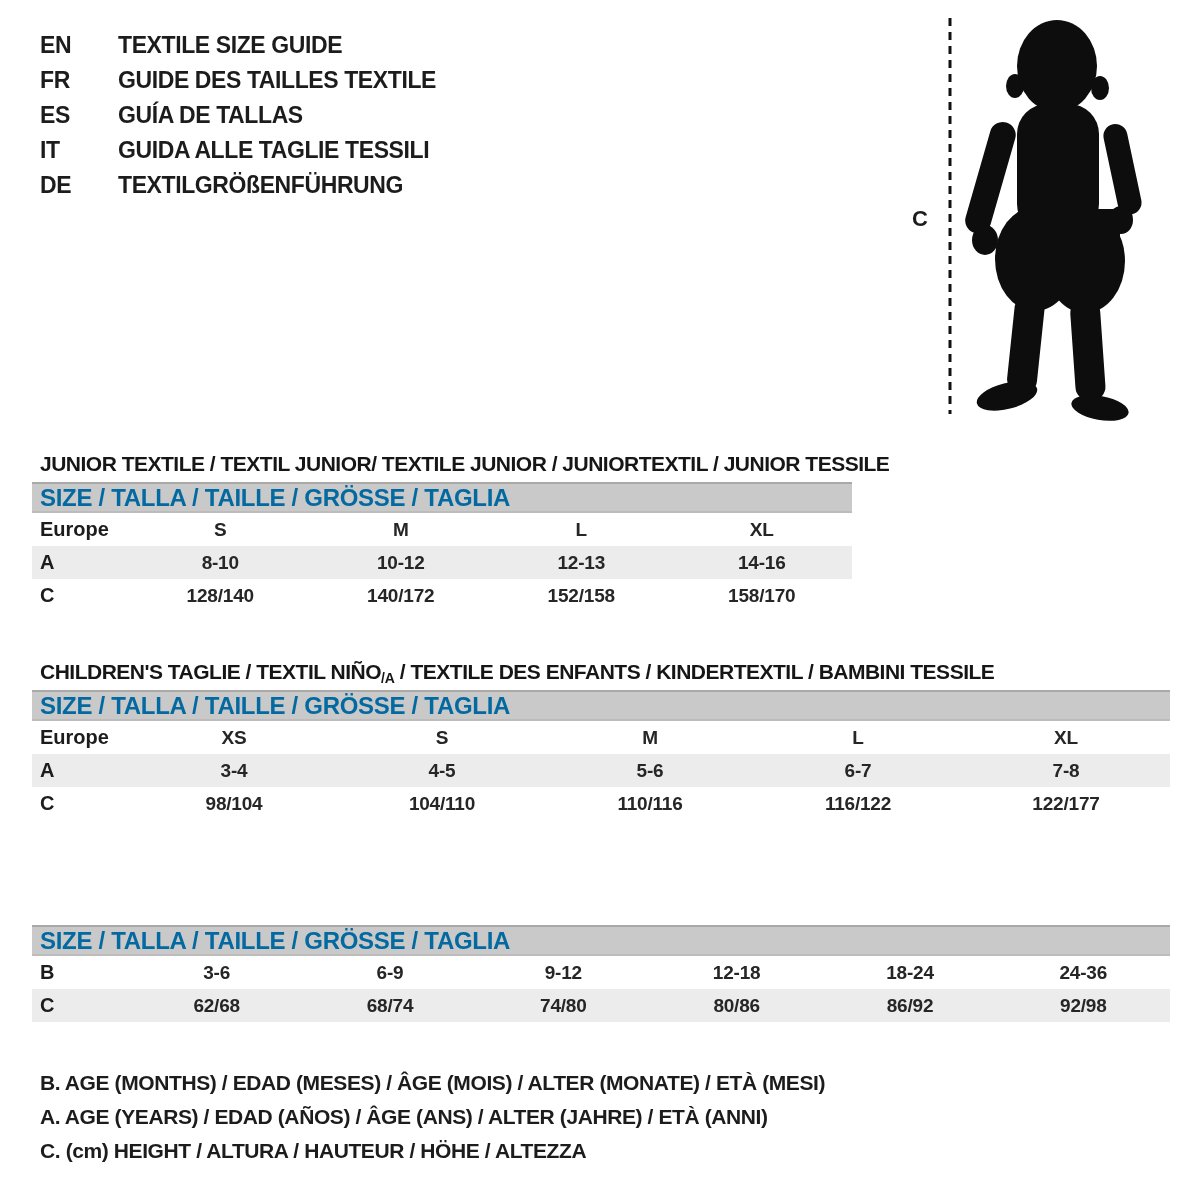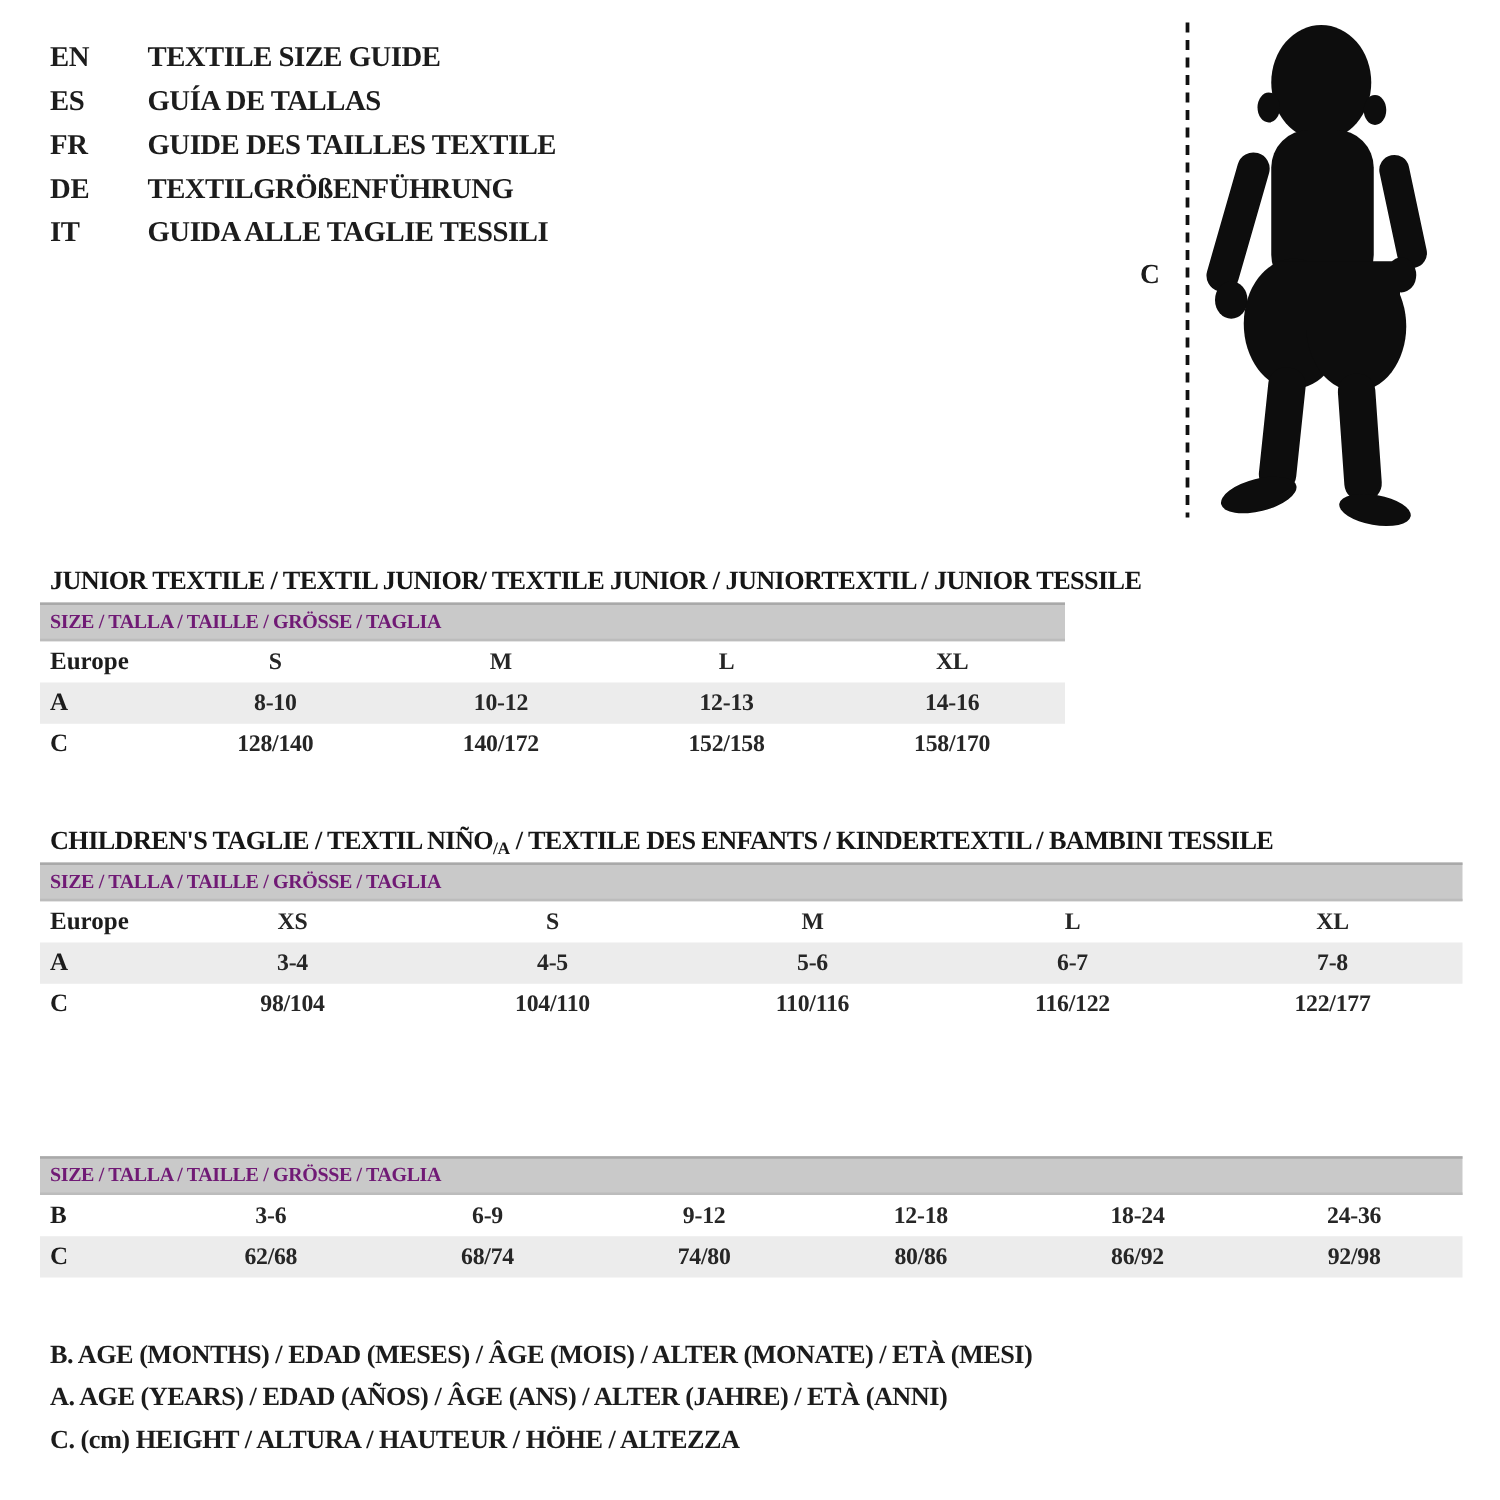--- a/index.html
+++ b/index.html
@@ -1,21 +1,21 @@
 <!DOCTYPE html>
 <html><head>
 <meta charset="utf-8">
 <style>
   html, body { margin: 0; padding: 0; background: #ffffff; }
   .page {
     position: relative;
     width: 1184px;
     height: 1200px;
     background: #ffffff;
-    font-family: Liberation Serif, serif;
+    font-family: Liberation Sans, sans-serif;
     color: #1c1c1c;
     overflow: hidden;
   }
 
   
   .lang-block { position: absolute; left: 40px; top: 28px; }
   .lang-row { display: flex; height: 35px; align-items: center; }
   .lang-code { width: 78px; font-weight: bold; font-size: 23px; letter-spacing: -0.3px; }
   .lang-label { font-weight: bold; font-size: 23px; letter-spacing: -0.4px; white-space: nowrap; }
 
@@ -36,21 +36,21 @@
 
   
   .size-table { position: absolute; }
   .tbl-junior { left: 32px; top: 482px; width: 820px; }
   .tbl-children { left: 32px; top: 690px; width: 1138px; }
   .tbl-babies { left: 32px; top: 925px; width: 1138px; }
   .thead {
     height: 31px; background: #c9c9c9;
     border-top: 2px solid #a9a9a9; border-bottom: 2px solid #bcbcbc;
     display: flex; align-items: center; padding-left: 8px; box-sizing: border-box;
-    font-weight: bold; font-size: 16px; color: #701a75; letter-spacing: -0.3px;
+    font-weight: bold; font-size: 24px; color: #0369a1; letter-spacing: -0.3px;
   }
   .trow { display: flex; height: 33px; align-items: center; }
   .trow.shaded { background: #ececec; }
   .rlabel { width: 98px; padding-left: 8px; box-sizing: border-box; font-weight: bold; font-size: 20px; }
   .cell { flex: 1; text-align: center; font-weight: bold; font-size: 19px; letter-spacing: -0.2px; color: #262626; }
 
   
   .legend { position: absolute; left: 40px; top: 1066px; }
   .legend-line { font-weight: bold; font-size: 21px; letter-spacing: -0.4px; line-height: 34px; white-space: nowrap; }
 </style>
@@ -58,34 +58,34 @@
 <body>
 
 <div class="page">
 
   <div class="lang-block">
     <div class="lang-row">
       <span class="lang-code">EN</span>
       <span class="lang-label">TEXTILE SIZE GUIDE</span>
     </div>
     <div class="lang-row">
+      <span class="lang-code">FR</span>
+      <span class="lang-label">GUIDE DES TAILLES TEXTILE</span>
+    </div>
+    <div class="lang-row">
       <span class="lang-code">ES</span>
       <span class="lang-label">GUÍA DE TALLAS</span>
     </div>
     <div class="lang-row">
-      <span class="lang-code">FR</span>
-      <span class="lang-label">GUIDE DES TAILLES TEXTILE</span>
+      <span class="lang-code">IT</span>
+      <span class="lang-label">GUIDA ALLE TAGLIE TESSILI</span>
     </div>
     <div class="lang-row">
       <span class="lang-code">DE</span>
       <span class="lang-label">TEXTILGRÖßENFÜHRUNG</span>
-    </div>
-    <div class="lang-row">
-      <span class="lang-code">IT</span>
-      <span class="lang-label">GUIDA ALLE TAGLIE TESSILI</span>
     </div>
   </div>
 
   <div class="c-label">C</div>
 
   <svg class="figure" viewBox="0 0 210 410" aria-hidden="true">
     <line x1="15" y1="4" x2="15" y2="400" stroke="#111111" stroke-width="3" stroke-dasharray="8 6"></line>
     <g fill="#0d0d0d">
       <ellipse cx="122" cy="52" rx="40" ry="46"></ellipse>
       <ellipse cx="80" cy="72" rx="9" ry="12"></ellipse>

